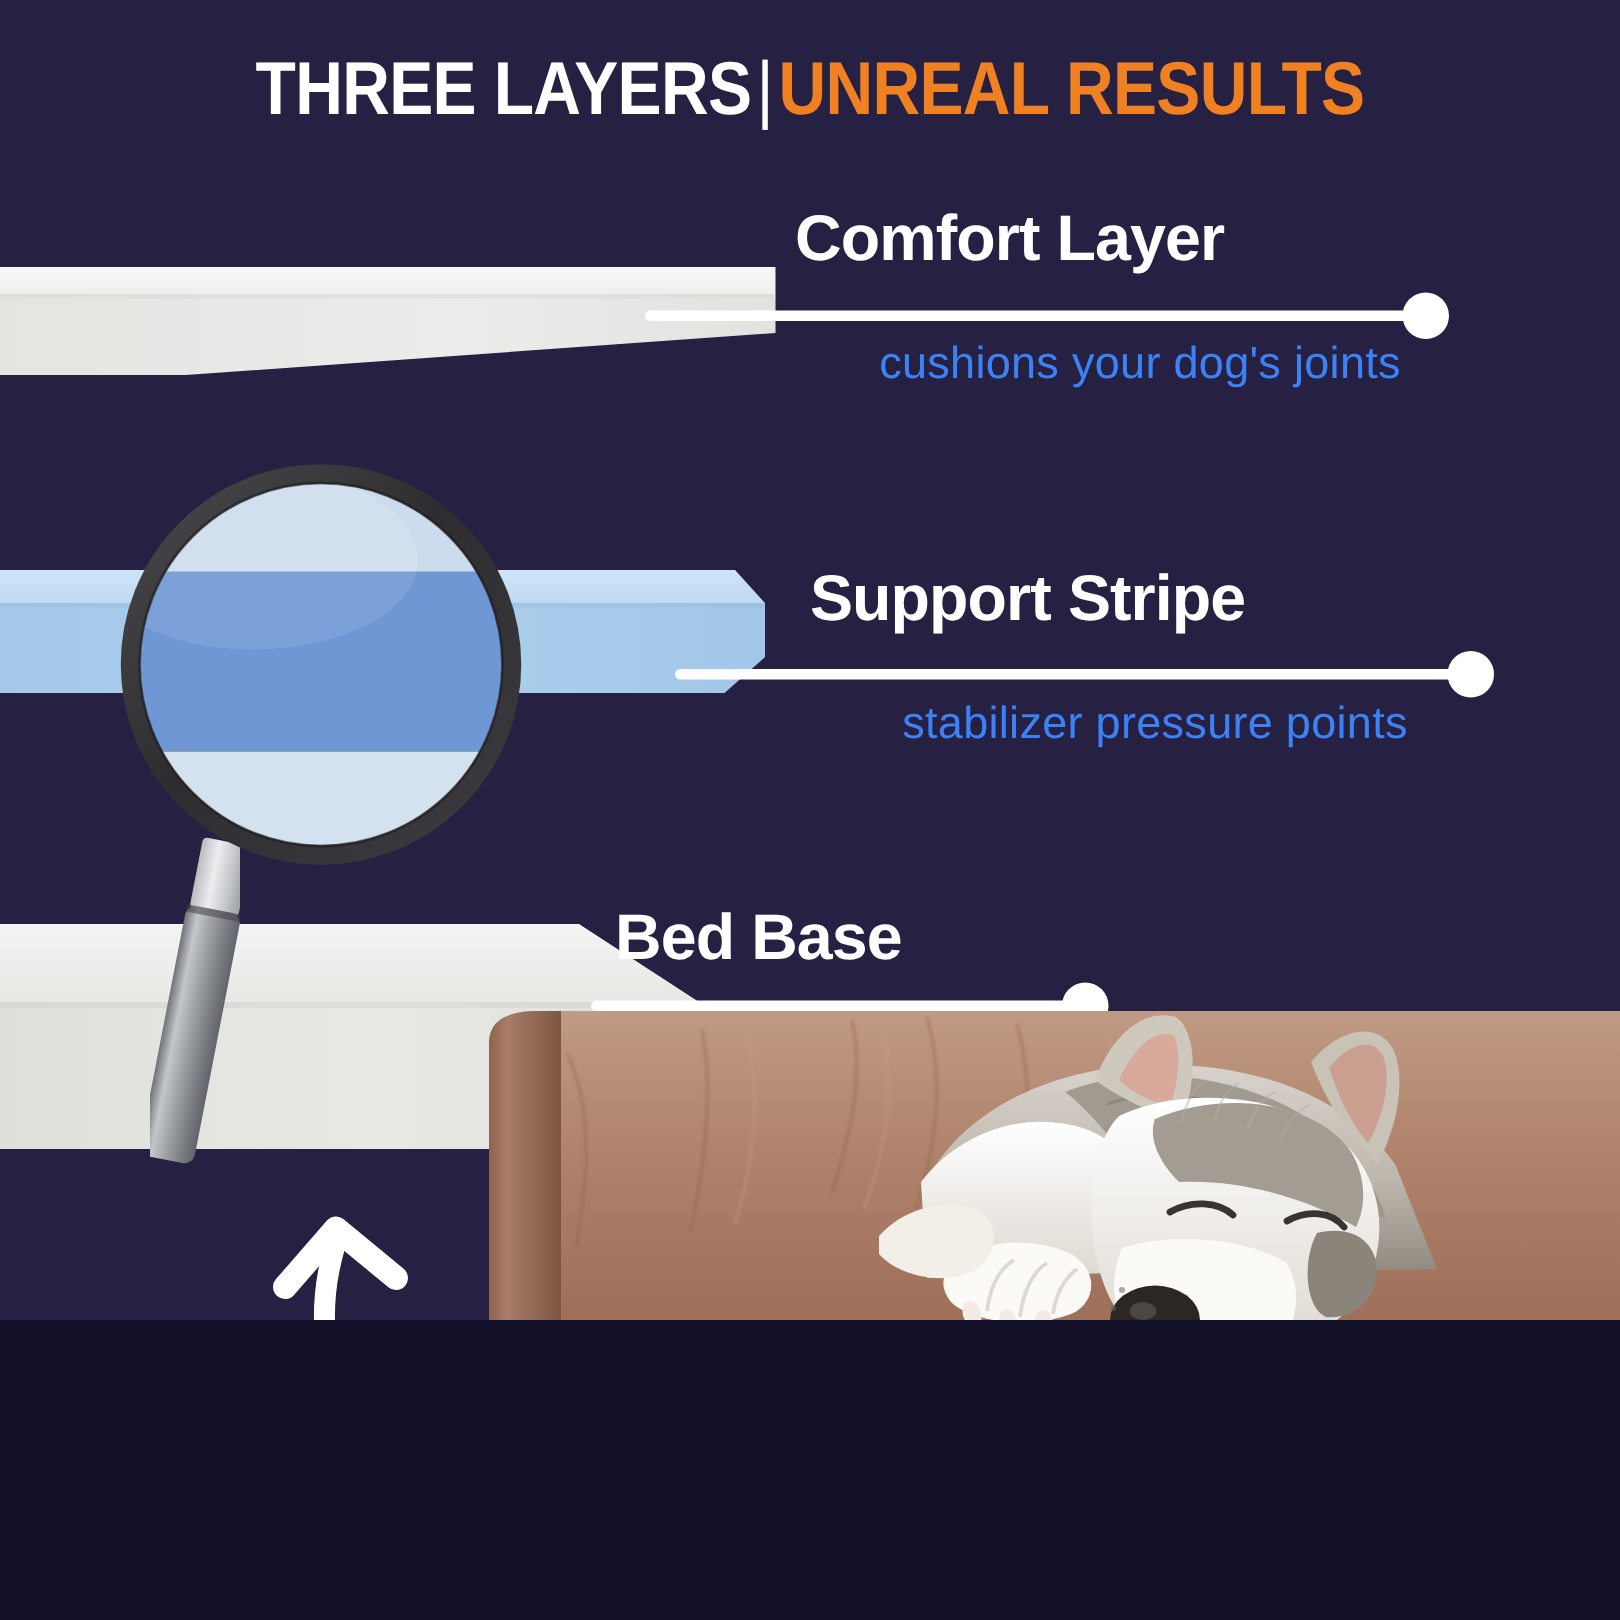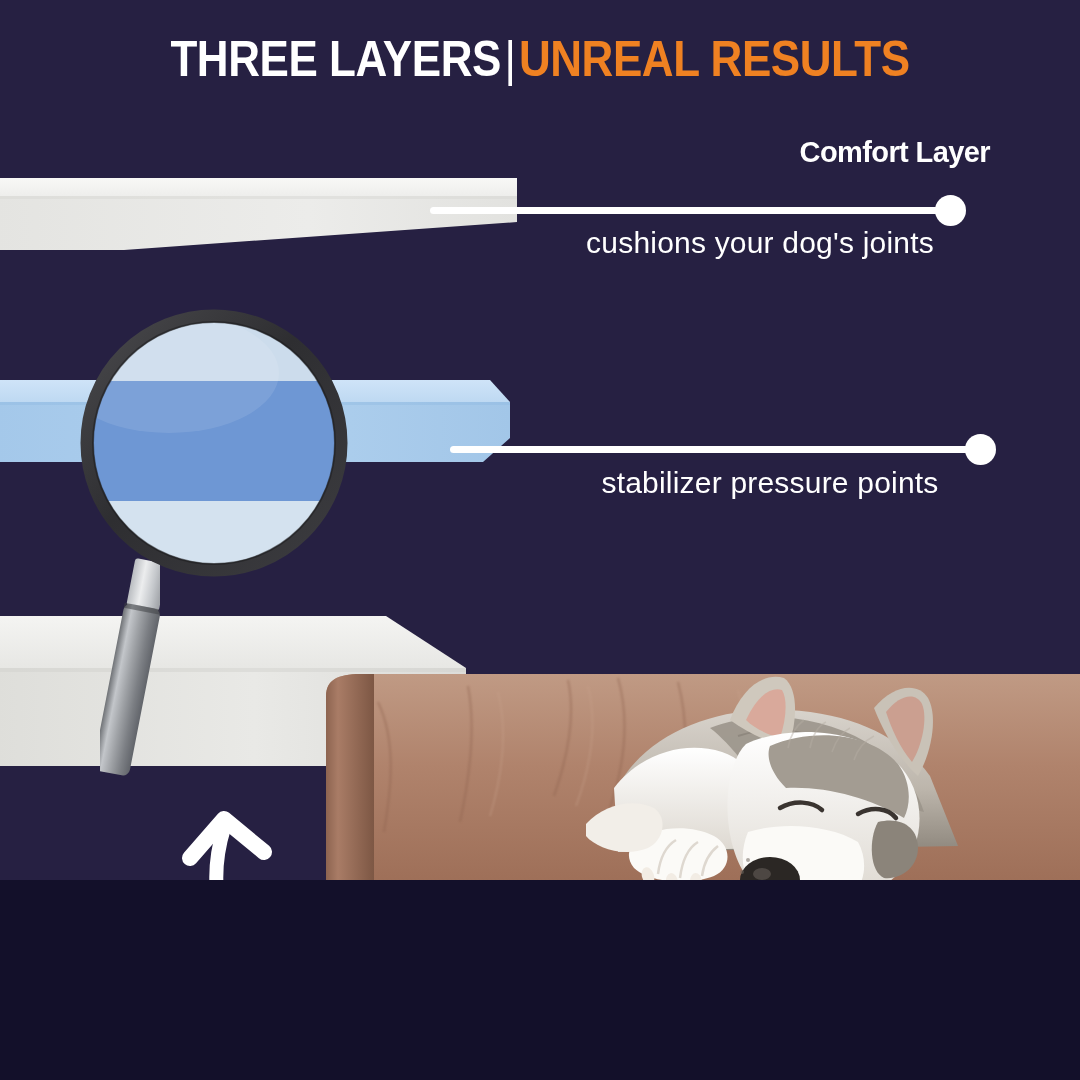--- a/index.html
+++ b/index.html
@@ -34,32 +34,32 @@
   .hl-pipe  { color:#ffffff; font-weight:400; padding:0 4px; }
   .hl-orange{ color:#ef8122; }
 
   
   .slab { position:absolute; }
   .slab svg { display:block; }
 
   
   .callout { position:absolute; }
   .callout-title {
-    font-size:29px;
+    font-size:43px;
     font-weight:700;
     color:#ffffff;
     letter-spacing:-0.6px;
     white-space:nowrap;
     line-height:1;
-    text-align:right;
+    text-align:left;
   }
   .callout-sub {
     font-size:30px;
     font-weight:300;
-    color:#ffffff;
+    color:#3b82f6;
     letter-spacing:0.2px;
     white-space:nowrap;
     line-height:1;
     text-align:center;
   }
   .leader {
     position:absolute;
     height:7px;
     background:#ffffff;
     border-radius:4px;
@@ -149,20 +149,21 @@
         </filter>
       </defs>
       <polygon points="0,0 494,0 514,22 0,22" fill="url(#gTop2)"></polygon>
       <polygon points="0,22 514,22 514,58 487,82 0,82" fill="url(#gBody2)"></polygon>
       <polygon points="0,22 514,22 514,58 487,82 0,82" fill="#7aa8d8" opacity="0.0" filter="url(#grain2)"></polygon>
       <polygon points="0,22 514,22 514,25 0,25" fill="#8fb8e0" opacity="0.4"></polygon>
     </svg>
   </div>
 
   <div class="callout" style="left:450px; top:378px; width:600px; height:130px;">
+    <div class="callout-title" style="position:absolute; left:90px; top:0; width:460px;">Support Stripe</div>
     <div class="leader" style="left:0px; top:68px; width:530px;"></div>
     <div class="leader-dot" style="left:515px; top:56px;"></div>
     <div class="callout-sub" style="position:absolute; left:70px; top:90px; width:500px;">stabilizer pressure points</div>
   </div>
 
   <div class="slab" style="left:-4px; top:616px; width:560px; height:160px;">
     <svg width="560" height="160" viewBox="0 0 560 160">
       <defs>
         <linearGradient id="gTop3" x1="0" y1="0" x2="0" y2="1">
           <stop offset="0%" stop-color="#f4f4f2"></stop>
@@ -182,20 +183,26 @@
           <feComposite operator="in" in2="SourceGraphic"></feComposite>
         </filter>
       </defs>
       <polygon points="0,0 390,0 470,52 0,52" fill="url(#gTop3)"></polygon>
       <polygon points="0,52 470,52 470,86 420,150 0,150" fill="url(#gBody3)"></polygon>
       <polygon points="0,52 470,52 470,86 420,150 0,150" fill="#c8c8c4" opacity="0.0" filter="url(#grain3)"></polygon>
       <polygon points="0,52 470,52 470,56 0,56" fill="#d2d2ce" opacity="0.5"></polygon>
     </svg>
   </div>
 
+  <div class="callout" style="left:410px; top:604px; width:420px; height:120px;">
+    <div class="callout-title" style="position:absolute; left:0px; top:0; width:330px;">Bed Base</div>
+    <div class="leader" style="left:-16px; top:63px; width:330px;"></div>
+    <div class="leader-dot" style="left:298px; top:51px;"></div>
+    <div class="callout-sub" style="position:absolute; left:-10px; top:83px; width:330px;">stabilizer</div>
+  </div>
 
   <div id="mag-handle">
     <svg width="60" height="230" viewBox="0 0 60 230">
       <defs>
         <linearGradient id="gHandle" x1="0" y1="0" x2="1" y2="0">
           <stop offset="0%" stop-color="#6f7276"></stop>
           <stop offset="22%" stop-color="#c3c6ca"></stop>
           <stop offset="48%" stop-color="#9fa2a6"></stop>
           <stop offset="75%" stop-color="#7c7f84"></stop>
           <stop offset="100%" stop-color="#61646a"></stop>

